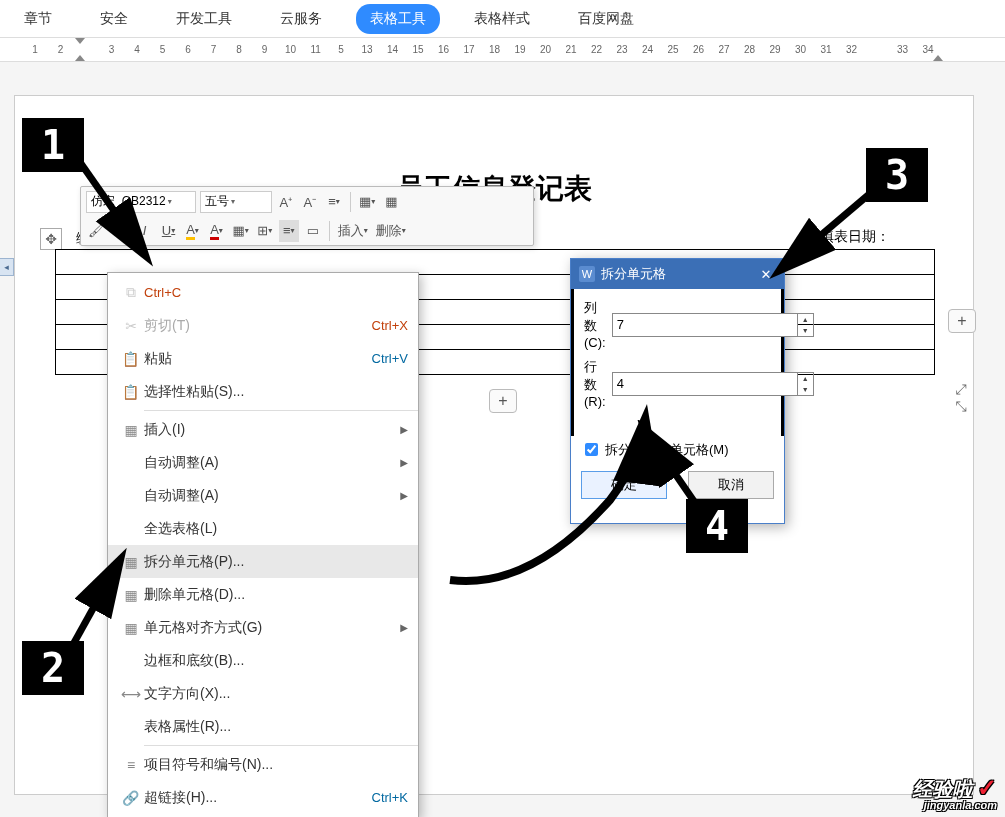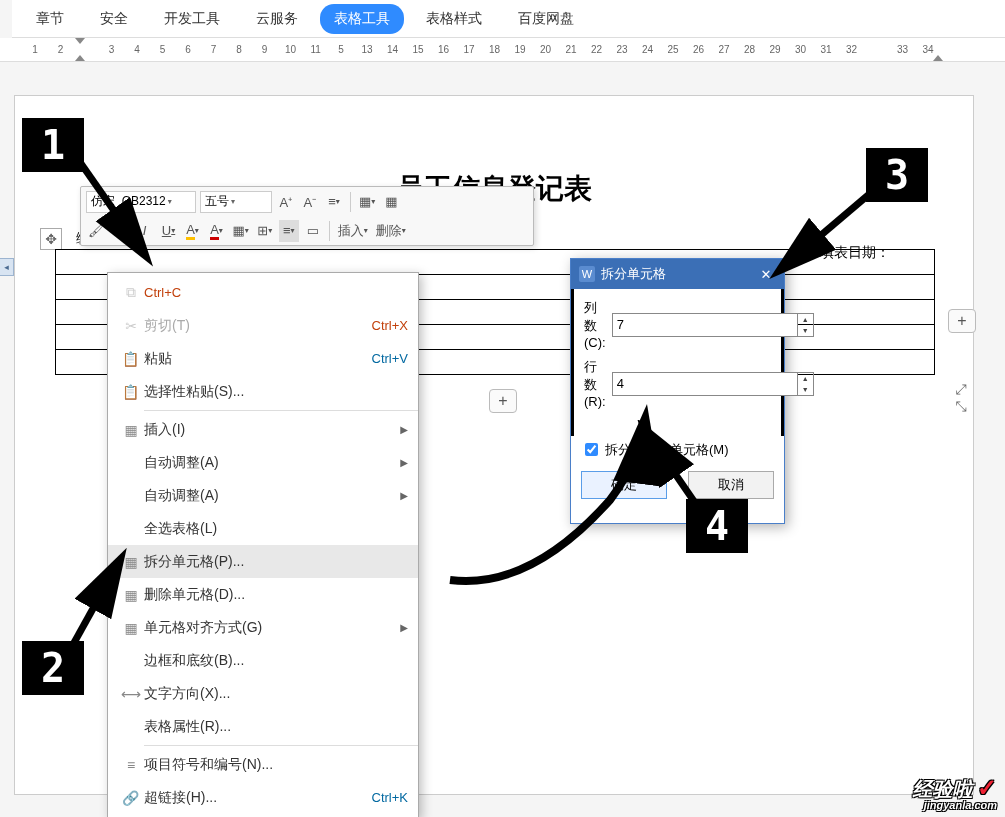--- a/index.html
+++ b/index.html
@@ -1,19 +1,19 @@
 <!DOCTYPE html>
 <html><head>
 <meta charset="utf-8">
 <style>
 * { box-sizing: border-box; font-family: "Microsoft YaHei", sans-serif; }
 body { margin: 0; background: #f5f5f5; width: 1005px; height: 817px; overflow: hidden; position: relative; }
 
 
-.menubar { background: #fff; height: 38px; display: flex; align-items: center; padding: 12px 10px; gap: 8px; border-bottom: 1px solid #ddd; margin-left: 12px; }
+.menubar { background: #fff; height: 38px; display: flex; align-items: center; padding: 12px 10px; gap: 20px; border-bottom: 1px solid #ddd; }
 .menubar .item { padding: 6px 14px; font-size: 14px; color: #333; border-radius: 14px; cursor: pointer; }
 .menubar .item.active { background: #2f8bff; color: #fff; }
 
 
 .ruler { background: #fff; height: 24px; border-bottom: 1px solid #ddd; display: flex; align-items: center; font-size: 10px; color: #666; padding-left: 30px; gap: 15.5px; position: relative;}
 .ruler span { width:10px; text-align:center; }
 .ruler .triangle-up { position:absolute; left:75px; bottom:0; width:0;height:0;border-left:5px solid transparent;border-right:5px solid transparent;border-bottom:6px solid #888;}
 .ruler .triangle-down { position:absolute; left:75px; top:0; width:0;height:0;border-left:5px solid transparent;border-right:5px solid transparent;border-top:6px solid #888;}
 .ruler .triangle-up2 { position:absolute; left:933px; bottom:0; width:0;height:0;border-left:5px solid transparent;border-right:5px solid transparent;border-bottom:6px solid #888;}
 
@@ -26,21 +26,21 @@
 .mini-toolbar { position: absolute; top: 186px; left: 80px; width: 454px; height: 60px; background: #f8f8f8; border: 1px solid #bbb; border-radius: 2px; box-shadow: 2px 2px 6px rgba(0,0,0,0.15); display:flex; flex-direction:column; }
 .mini-toolbar .row { display:flex; align-items:center; height:30px; padding:0 5px; gap:4px; }
 .tb-sel { border:1px solid #ccc; background:#fff; height:22px; font-size:12px; padding:0 4px; display:flex; align-items:center; gap:2px;}
 .tb-sel .arr { font-size:8px; color:#666; }
 .tb-btn { height:22px; min-width:20px; display:flex; align-items:center; justify-content:center; font-size:13px; color:#555; padding:0 2px;}
 .tb-sep { width:1px; height:20px; background:#ccc; margin:0 2px;}
 
 
 .doc-table { position:absolute; top:249px; left:55px; width:880px; border-collapse:collapse; }
 .doc-table td { border:1px solid #000; height:25px; }
-.label-right { position:absolute; top:228px; right:115px; font-size:14px; font-family:SimSun,serif;margin-top:16px;}
+.label-right { position:absolute; top:228px; right:115px; font-size:14px; font-family:SimSun,serif;}
 .move-icon { position:absolute; top:228px; left:40px; width:22px; height:22px; border:1px solid #aaa; display:flex; align-items:center; justify-content:center; font-size:14px; color:#666;}
 .label-left { position:absolute; top:230px; left:76px; font-size:14px; font-family:SimSun,serif;}
 
 
 .addbtn { position:absolute; width:28px; height:24px; border:1px solid #bbb; border-radius:4px; background:#fafafa; display:flex; align-items:center; justify-content:center; font-size:16px; color:#555;}
 .expand-icon { position:absolute; width:22px; height:22px; display:flex; align-items:center; justify-content:center; color:#666; font-size:14px;}
 
 
 .ctxmenu { position:absolute; top:272px; left:107px; width:312px; background:#fff; border:1px solid #aaa; box-shadow: 3px 3px 10px rgba(0,0,0,0.25); padding:3px 0; }
 .ctxmenu .row { height:33px; display:flex; align-items:center; font-size:14px; color:#333; padding:0 10px; position:relative;}

